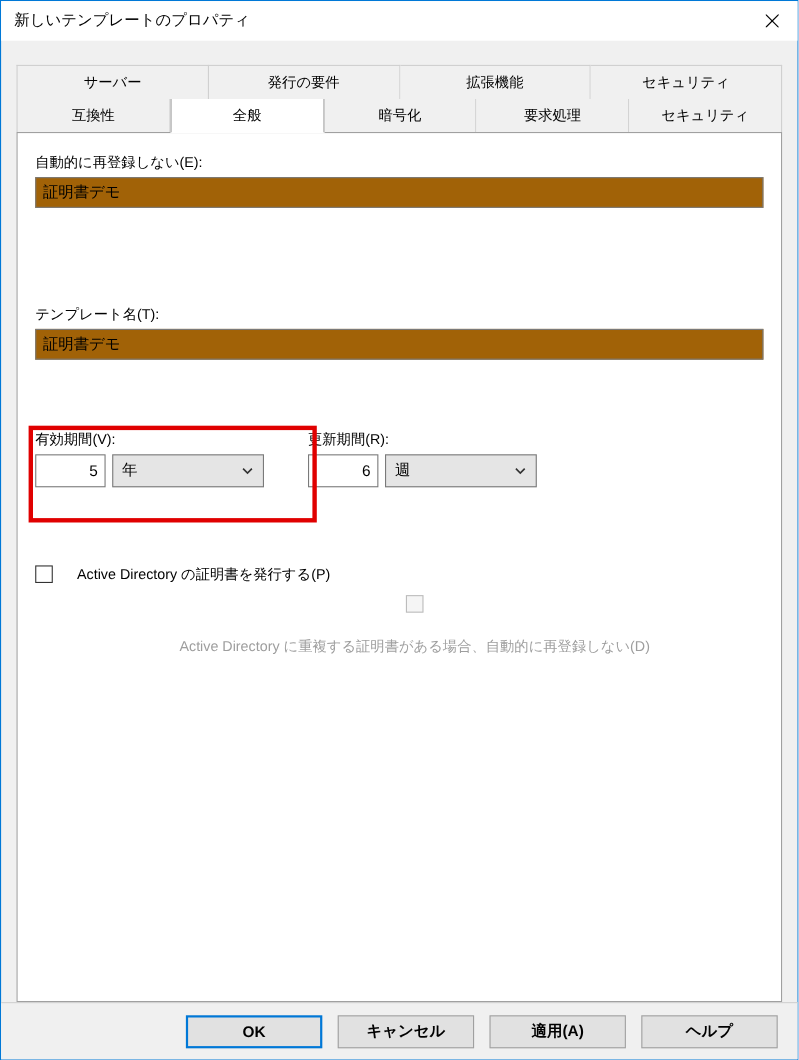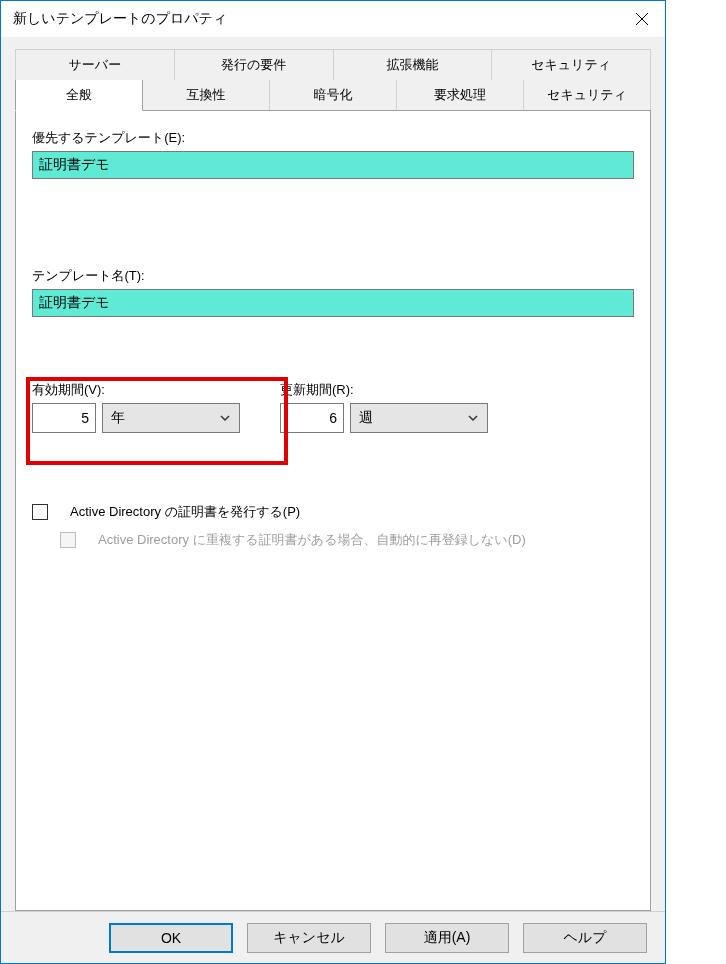--- a/index.html
+++ b/index.html
@@ -4,21 +4,21 @@
 <style>
   * { box-sizing: border-box; }
   body {
     margin: 0;
     font-family: "Yu Gothic UI", "Meiryo", "MS Gothic", sans-serif;
     font-size: 13px;
     background: #fff;
     color: #000;
   }
   .window {
-    width: 666px;
+    width: 726px;
     height: 964px;
     border: 1px solid #0078d7;
     background: #f0f0f0;
     display: flex;
     flex-direction: column;
   }
   .titlebar {
     height: 36px;
     background: #fff;
     display: flex;
@@ -33,21 +33,21 @@
     width: 46px;
     height: 36px;
     display: flex;
     align-items: center;
     justify-content: center;
     cursor: pointer;
   }
   .close-btn svg { width: 12px; height: 12px; }
   .content {
     flex: 1;
-    padding: 12px 14px 0 14px;
+    padding: 22px 14px 0 14px;
     display: flex;
     flex-direction: column;
   }
   .tab-area {
     position: relative;
   }
   .tab-row {
     display: flex;
     width: 100%;
   }
@@ -82,21 +82,21 @@
     position: relative;
   }
   .field-label {
     margin-bottom: 4px;
     font-size: 13px;
   }
   .text-input {
     width: 100%;
     height: 28px;
     border: 1px solid #7a7a7a;
-    background: #5eead4;
+    background: #a16207;
     padding: 3px 6px;
     font-size: 14px;
     font-family: Liberation Mono, monospace;
   }
   .group {
     margin-bottom: 28px;
   }
   .period-row {
     display: flex;
   }
@@ -146,40 +146,42 @@
   .checkbox-row {
     display: flex;
     align-items: center;
     gap: 22px;
     margin-top: 70px;
   }
   .checkbox-row.sub {
     margin-top: 10px;
     margin-left: 28px;
     color: #9e9e9e;
+    flex-direction: column;
   }
   .checkbox {
     width: 16px;
     height: 16px;
     border: 1px solid #333;
     background: #fff;
   }
   .checkbox.disabled {
     border-color: #bcbcbc;
     background: #f5f5f5;
   }
   .button-bar {
     height: 52px;
     display: flex;
     align-items: center;
     justify-content: flex-end;
     gap: 14px;
     padding: 0 18px;
     border-top: 1px solid #d0d0d0;
     background: #f0f0f0;
+    font-weight: bold;
   }
   .btn {
     width: 124px;
     height: 30px;
     border: 1px solid #a0a0a0;
     background: #e1e1e1;
     display: flex;
     align-items: center;
     justify-content: center;
     cursor: pointer;
@@ -206,32 +208,32 @@
 
   <div class="content">
     <div class="tab-area">
       <div class="tab-row row1">
         <div class="tab">サーバー</div>
         <div class="tab">発行の要件</div>
         <div class="tab">拡張機能</div>
         <div class="tab">セキュリティ</div>
       </div>
       <div class="tab-row row2">
+        <div class="tab">互換性</div>
         <div class="tab active">全般</div>
-        <div class="tab">互換性</div>
         <div class="tab">暗号化</div>
         <div class="tab">要求処理</div>
         <div class="tab">セキュリティ</div>
       </div>
     </div>
 
     <div class="tab-panel">
 
       <div class="group">
-        <div class="field-label">優先するテンプレート(E):</div>
+        <div class="field-label">自動的に再登録しない(E):</div>
         <input class="text-input" type="text" value="証明書デモ" style="">
       </div>
 
       <div style="height:60px"></div>
 
       <div class="group">
         <div class="field-label">テンプレート名(T):</div>
         <input class="text-input" type="text" value="証明書デモ" style="">
       </div>
 

